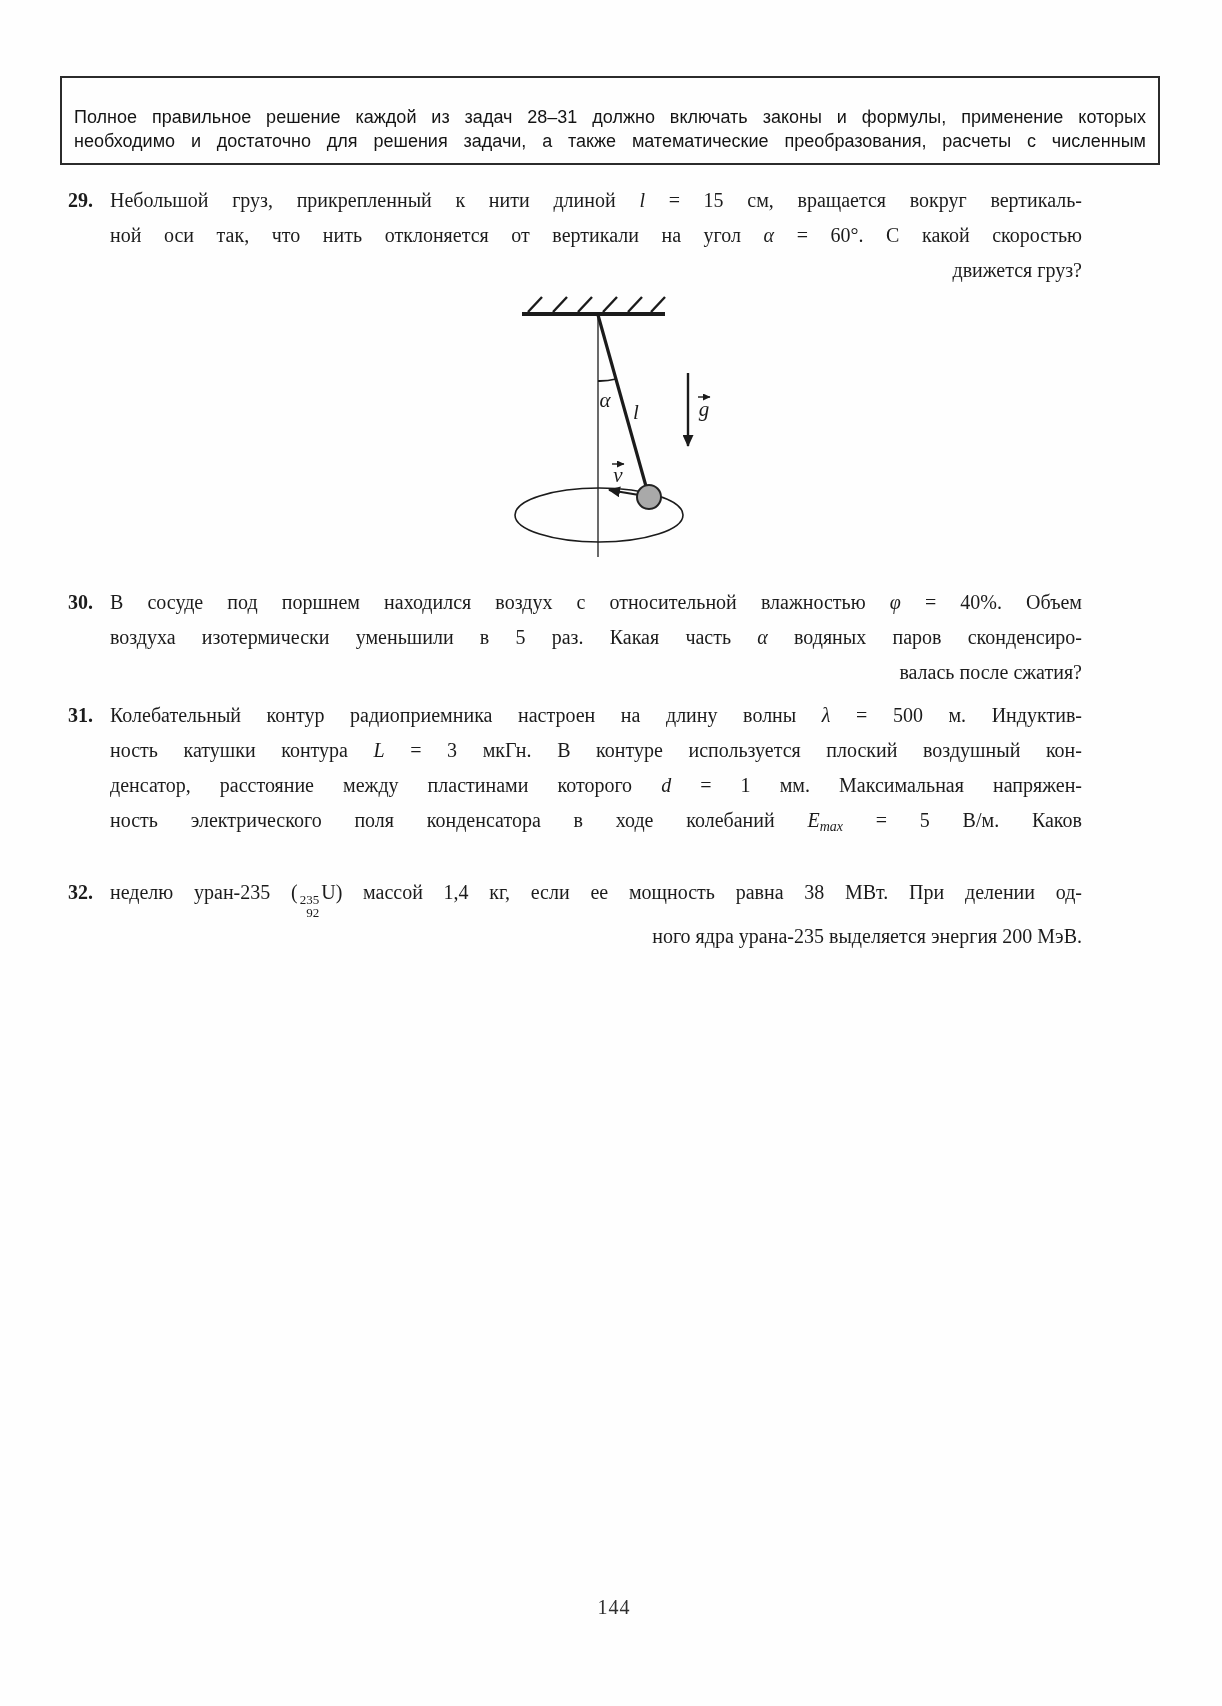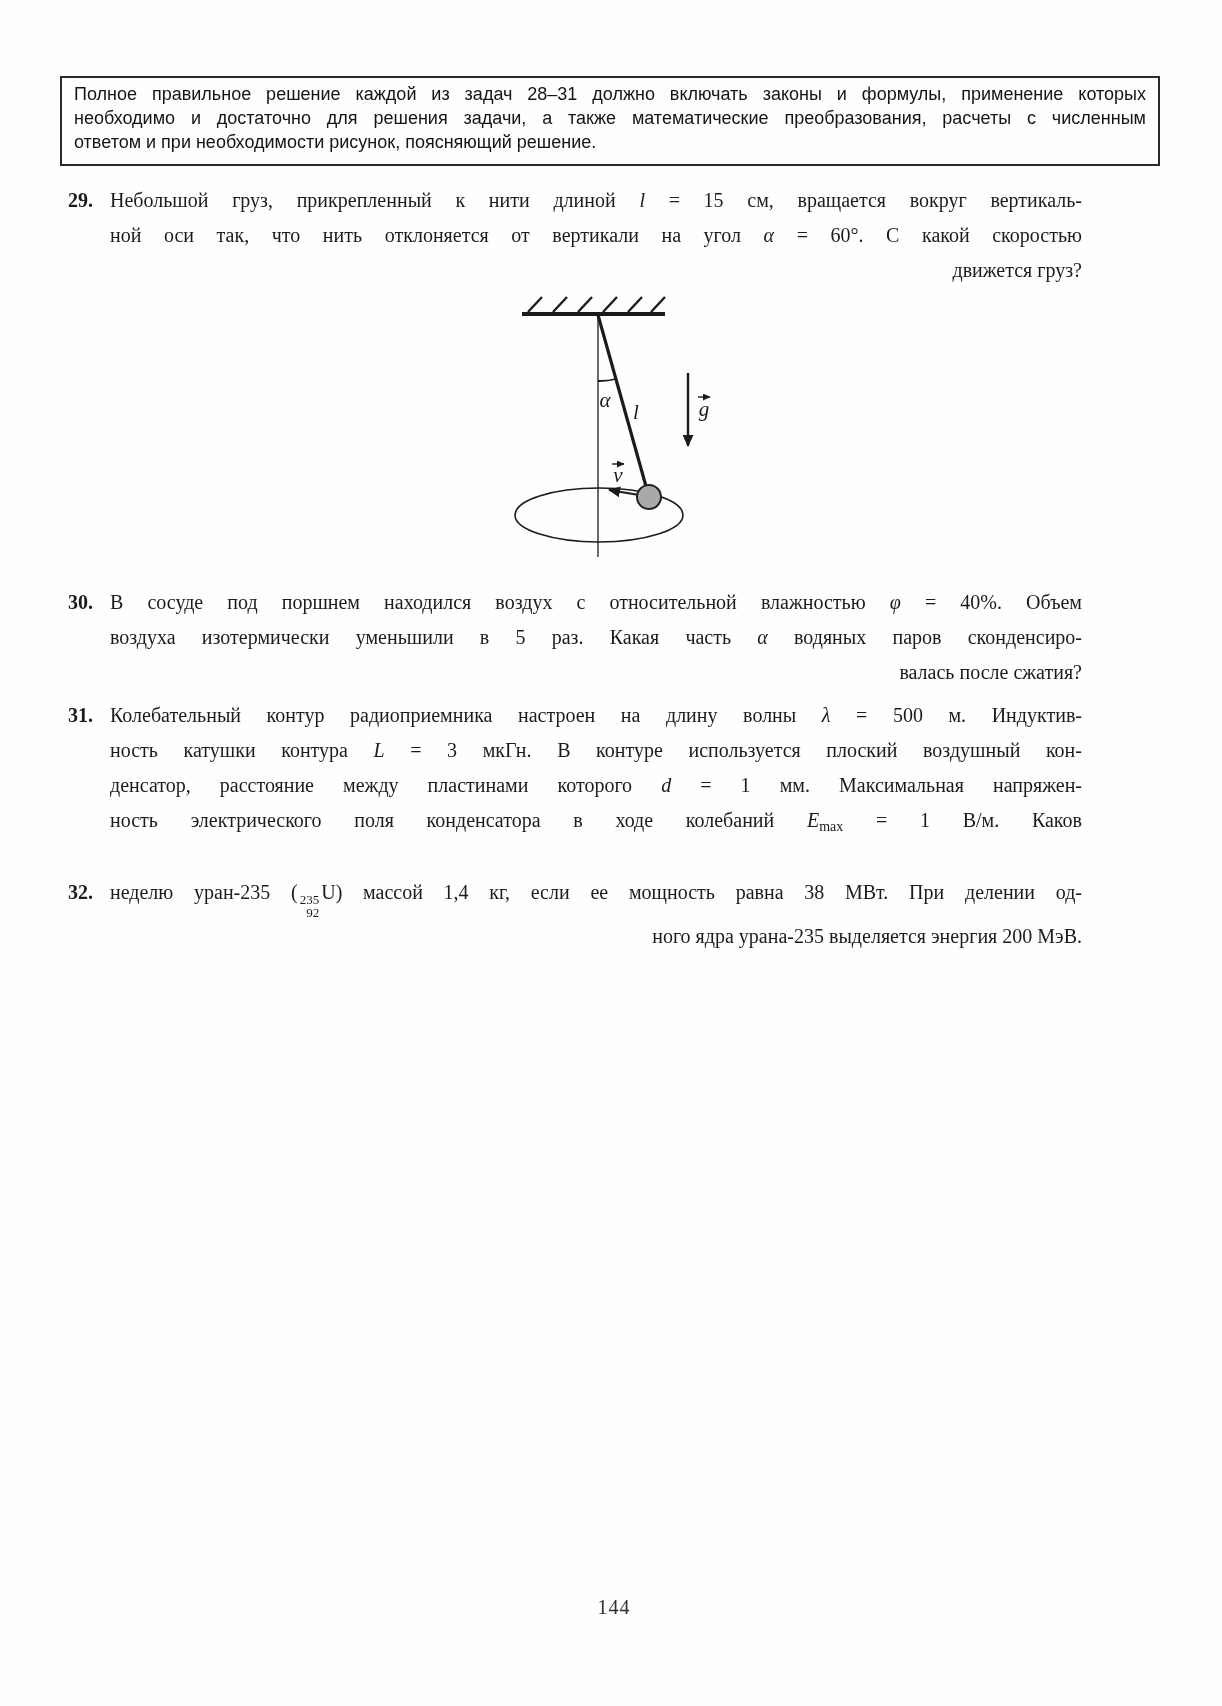--- a/index.html
+++ b/index.html
@@ -8,38 +8,38 @@
     width:1222px;height:1706px;
     background:#fefefe;
     font-family:"Liberation Serif", serif;
     color:#1b1b1b;
     overflow:hidden;
   }
   
   .instr-box{
     position:absolute;left:60px;top:76px;width:1072px;
     border:2px solid #2b2b2b;
-    padding:4px 12px 10px 12px;
+    padding:27px 12px 10px 12px;
     font-family:"Liberation Sans", sans-serif;
     font-size:18px;line-height:24px;color:#141414;
   }
   .instr-line{white-space:normal;}
   .instr-line.just{text-align:justify;text-align-last:justify;}
   
   .problem{
     position:absolute;left:68px;width:1014px;
     display:flex;align-items:flex-start;
     font-size:20px;line-height:35px;
   }
   .pnum{flex:none;width:42px;font-weight:bold;}
   .ptext{flex:1;}
   .pline{white-space:normal;text-align:right;}
   .pline.just{text-align:justify;text-align-last:justify;}
   .it{font-style:italic;}
-  .sb{font-size:0.70em;vertical-align:-0.28em;}
+  .sb{font-size:0.70em;vertical-align:-0.28em;font-style:italic;}
   .stack{
     display:inline-flex;flex-direction:column;align-items:flex-end;
     font-size:13px;line-height:13px;vertical-align:-0.42em;
     margin:0 2px 0 2px;
   }
   
   .figure-wrap{position:absolute;left:448px;top:266px;width:300px;height:300px;}
   .svgt{font-family:"Liberation Serif", serif;font-style:italic;font-size:21px;fill:#1b1b1b;}
   
   .page-num{
@@ -48,21 +48,20 @@
   }
 </style>
 </head>
 <body>
 
 <div class="page">
 
   <div class="instr-box">
     <div class="instr-line just">Полное правильное решение каждой из задач 28–31 должно включать законы и формулы, применение которых</div>
     <div class="instr-line just">необходимо и достаточно для решения задачи, а также математические преобразования, расчеты с численным</div>
-    <div class="instr-line">ответом и при необходимости рисунок, поясняющий решение.</div>
   </div>
 
   <div class="problem" style="top:183px">
     <div class="pnum">29.</div>
     <div class="ptext">
       <div class="pline just"><span>Небольшой груз, прикрепленный к нити длиной </span><span class="it">l</span><span> = 15 см, вращается вокруг вертикаль-</span></div>
       <div class="pline just"><span>ной оси так, что нить отклоняется от вертикали на угол </span><span class="it">α</span><span> = 60°. С какой скоростью</span></div>
       <div class="pline">движется груз?</div>
     </div>
   </div>
@@ -126,21 +125,21 @@
       <div class="pline">валась после сжатия?</div>
     </div>
   </div>
 
   <div class="problem" style="top:698px">
     <div class="pnum">31.</div>
     <div class="ptext">
       <div class="pline just"><span>Колебательный контур радиоприемника настроен на длину волны </span><span class="it">λ</span><span> = 500 м. Индуктив-</span></div>
       <div class="pline just"><span>ность катушки контура </span><span class="it">L</span><span> = 3 мкГн. В контуре используется плоский воздушный кон-</span></div>
       <div class="pline just"><span>денсатор, расстояние между пластинами которого </span><span class="it">d</span><span> = 1 мм. Максимальная напряжен-</span></div>
-      <div class="pline just"><span>ность электрического поля конденсатора в ходе колебаний </span><span class="it">E</span><span class="sb">max</span><span> = 1 В/м. Каков</span></div>
+      <div class="pline just"><span>ность электрического поля конденсатора в ходе колебаний </span><span class="it">E</span><span class="sb">max</span><span> = 5 В/м. Каков</span></div>
     </div>
   </div>
 
   <div class="problem" style="top:875px">
     <div class="pnum">32.</div>
     <div class="ptext">
       <div class="pline just"><span>неделю уран-235 (</span><span class="stack">
             <span>235</span>
             <span>92</span>
           </span><span>U</span><span>) массой 1,4 кг, если ее мощность равна 38 МВт. При делении од-</span></div>

